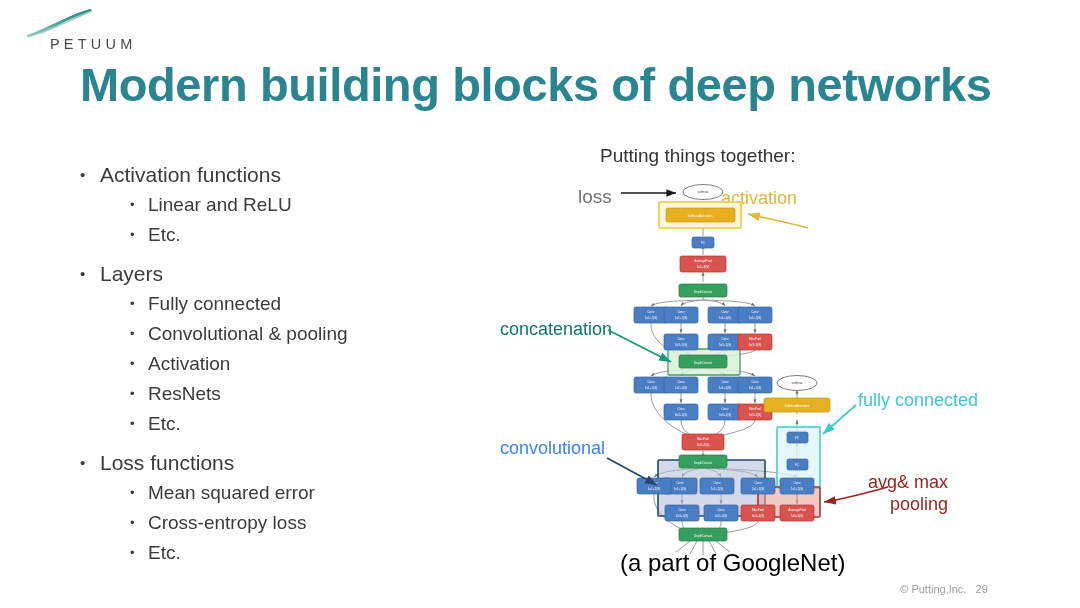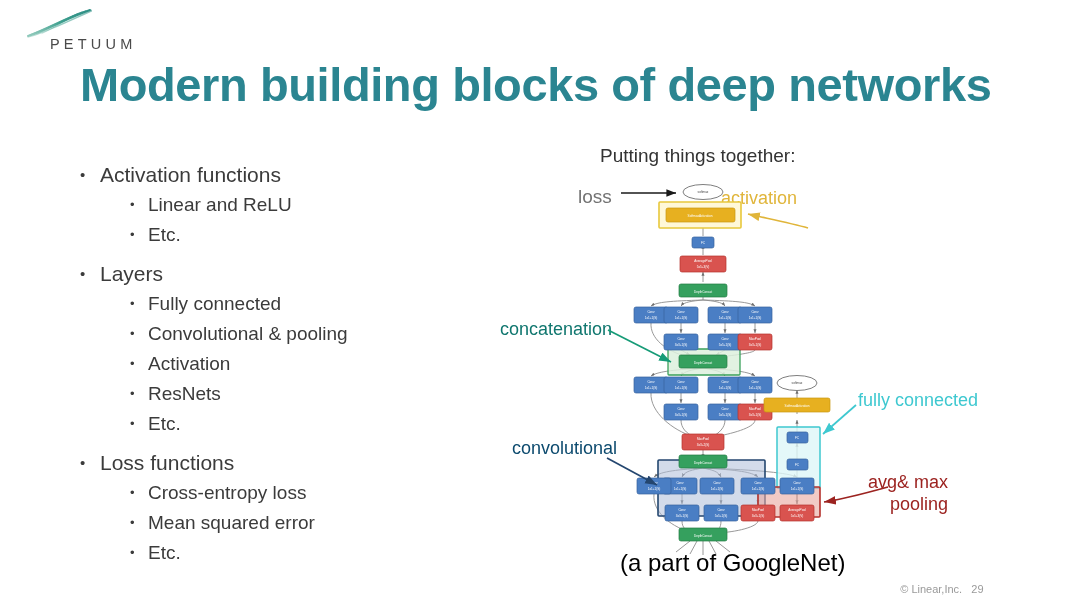--- a/index.html
+++ b/index.html
@@ -56,21 +56,21 @@
   .footer {
     position: absolute; left: 888px; top: 571px;
     font-size: 11px; color: #9a9a9a; font-family: "Liberation Sans", sans-serif;
     white-space: pre;
   }
 
   
   .anno { position: absolute; font-size: 18px; white-space: pre-line; font-family: "Liberation Sans", sans-serif; }
   .anno-activation { left: 721px; top: 188px; color: #e0b53a; }
   .anno-concat     { left: 500px; top: 307px; color: #0f766e; margin-top: 12px; }
-  .anno-conv       { left: 512px; top: 438px; color: #0c4a6e; }
+  .anno-conv       { left: 500px; top: 438px; color: #3b82f6; }
   .anno-fc         { left: 858px; top: 390px; color: #3ec8d0; }
   .anno-pool       { left: 868px; top: 471px; color: #9c2320; line-height: 22px; text-align: right; }
 
   svg.net { position: absolute; left: 0; top: 0; width: 1080px; height: 608px; }
 
   .nlabel { font-family: "Liberation Sans", sans-serif; fill: #ffffff; font-size: 3.1px; text-anchor: middle; }
   .nlabel-d { fill: #4a4a4a; }
 </style>
 </head>
 <body>
@@ -104,22 +104,22 @@
     <div class="b2">Etc.</div>
     <div class="gap"></div>
     <div class="b1">Layers</div>
     <div class="b2">Fully connected</div>
     <div class="b2">Convolutional &amp; pooling</div>
     <div class="b2">Activation</div>
     <div class="b2">ResNets</div>
     <div class="b2">Etc.</div>
     <div class="gap"></div>
     <div class="b1">Loss functions</div>
+    <div class="b2">Mean squared error</div>
     <div class="b2">Cross-entropy loss</div>
-    <div class="b2">Mean squared error</div>
     <div class="b2">Etc.</div>
   </div>
 
   <div class="putting">Putting things together:</div>
   <div class="loss-label">loss</div>
   <div class="caption">(a part of GoogleNet)</div>
 
   <div class="anno anno-activation">activation</div>
   <div class="anno anno-concat">concatenation</div>
   <div class="anno anno-conv">convolutional</div>
@@ -348,16 +348,16 @@
 
     <line x1="621" y1="193" x2="676" y2="193" stroke="#1a1a1a" stroke-width="1.6" marker-end="url(#ar-k)"></line>
     <path d="M808,228 C790,223 765,218 748,214" stroke="#e0b53a" stroke-width="1.7" fill="none" marker-end="url(#ar-y)"></path>
     <line x1="608" y1="330" x2="671" y2="362" stroke="#169b77" stroke-width="1.7" marker-end="url(#ar-g)"></line>
     <line x1="607" y1="458" x2="657" y2="485" stroke="#24466f" stroke-width="1.7" marker-end="url(#ar-b)"></line>
     <line x1="856" y1="405" x2="823" y2="434" stroke="#3ec8d0" stroke-width="1.7" marker-end="url(#ar-c)"></line>
     <path d="M888,487 C870,492 845,499 824,502" stroke="#9c2320" stroke-width="1.7" fill="none" marker-end="url(#ar-r)"></path>
   </svg>
 
   <div class="footer">
-    <span>© Linear,Inc.</span><span>   </span><span>29</span>
+    <span>© Putting,Inc.</span><span>   </span><span>29</span>
   </div>
 
 </div>
 
 </body></html>

